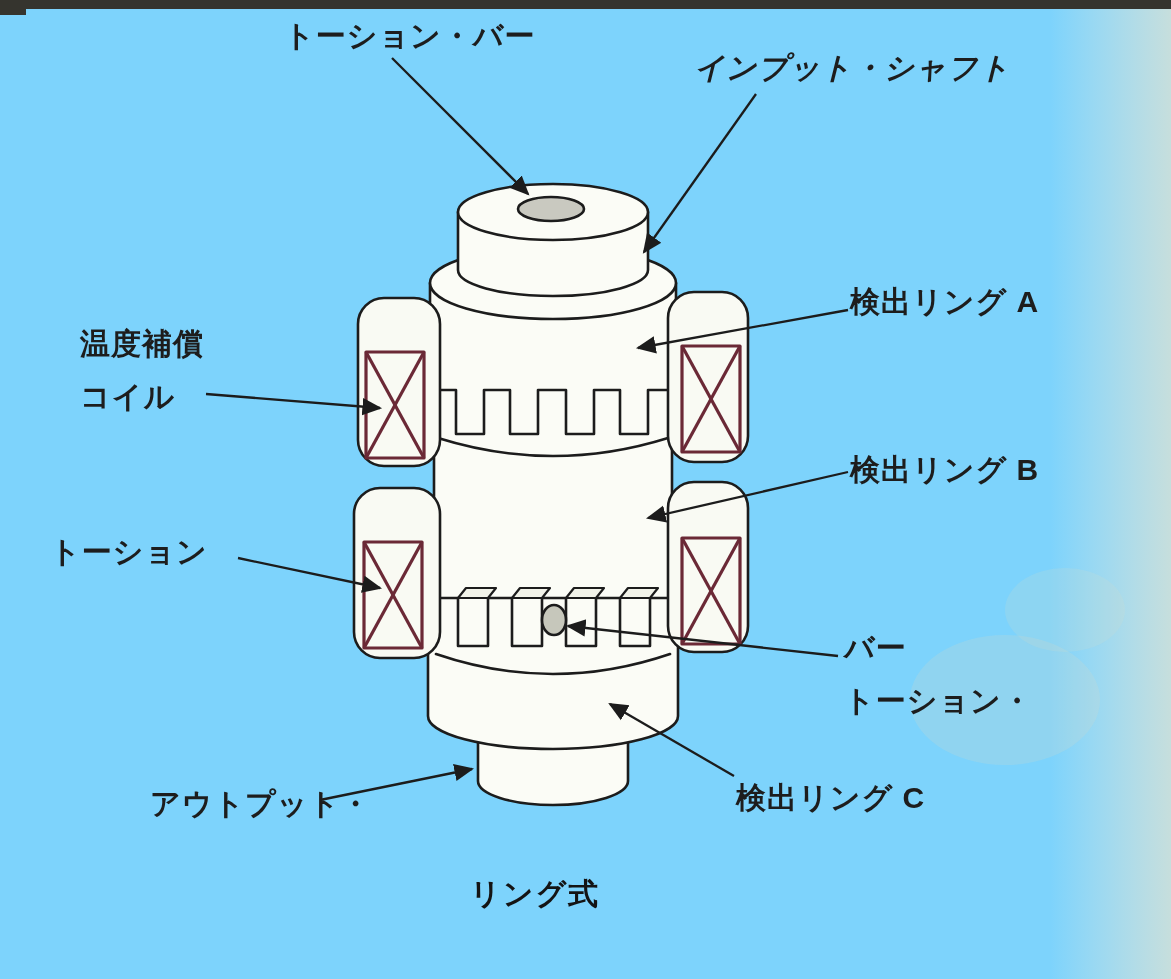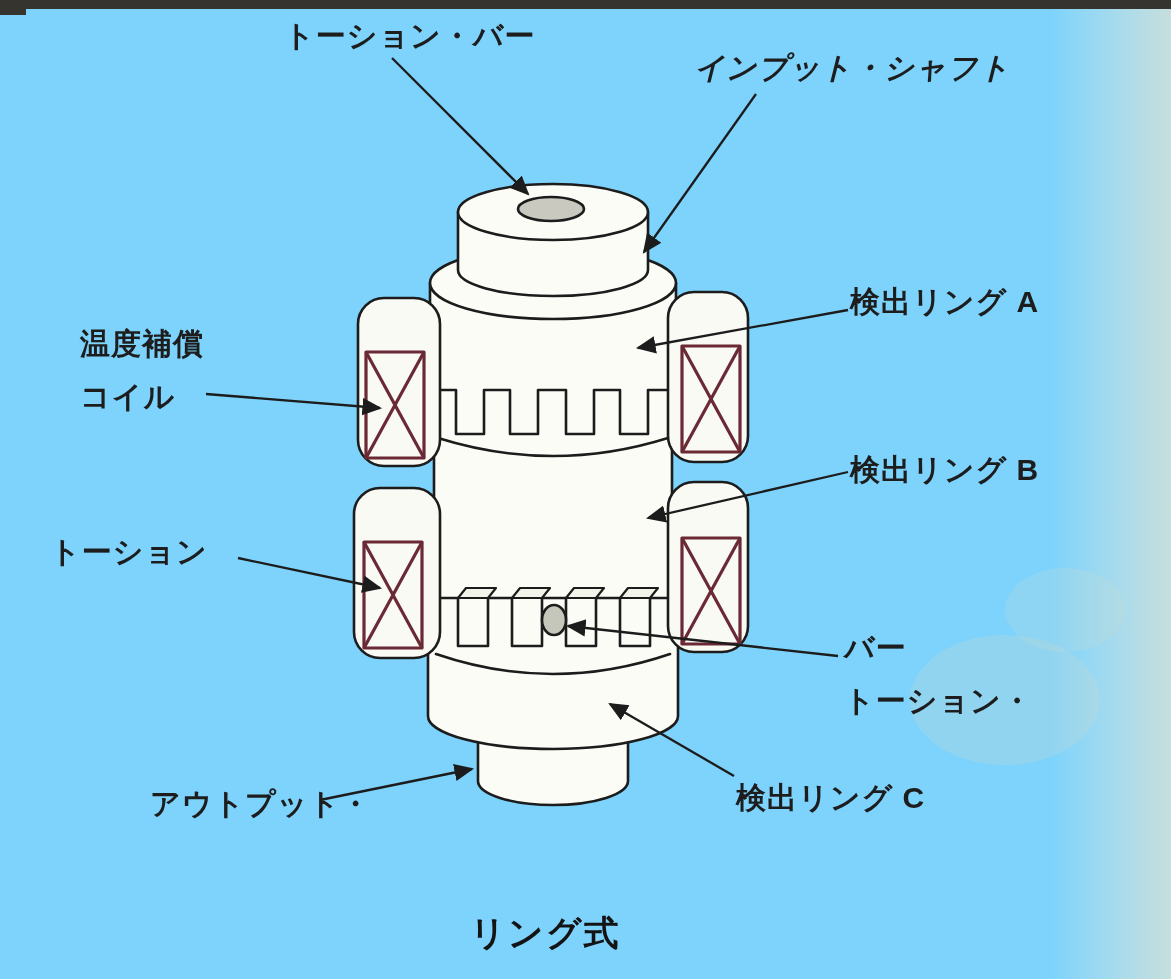--- a/index.html
+++ b/index.html
@@ -21,26 +21,25 @@
     font-size:30px;
     font-weight:600;
     letter-spacing:1px;
     line-height:1.75;
     white-space:nowrap;
     color:#1d1d1d;
   }
   .lbl span { display:block; }
   .caption {
     position:absolute;
-    font-size:35px;
+    font-size:30px;
     font-weight:700;
     letter-spacing:2px;
     color:#141414;
     white-space:nowrap;
-    margin-top:36px;
   }
 </style>
 </head>
 <body>
 
 <div class="stage">
 
   <svg class="art" width="1171" height="979" viewBox="0 0 1171 979">
     <defs>
       <marker id="ah" viewBox="0 0 10 10" refX="8.5" refY="5" markerWidth="9" markerHeight="9" orient="auto-start-reverse">

